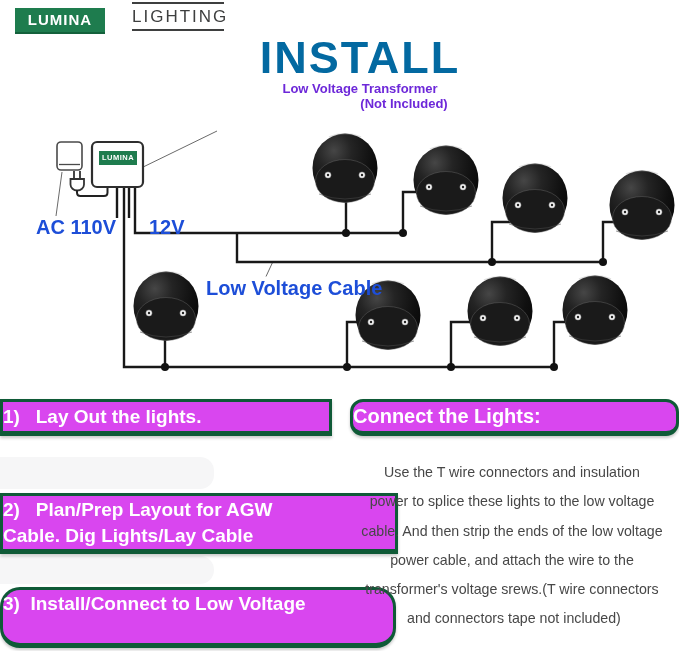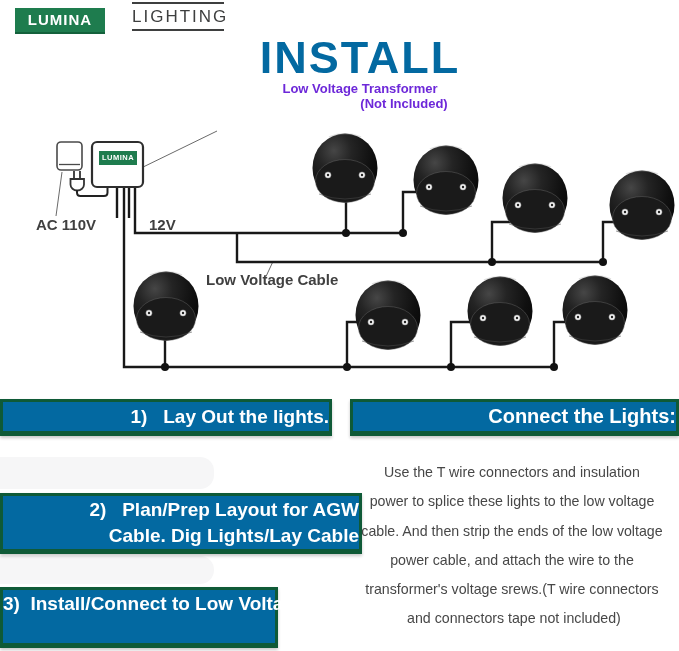--- a/index.html
+++ b/index.html
@@ -20,45 +20,45 @@
     color:#3e3f3f;font-size:17px;letter-spacing:2px;text-align:right;font-weight:400;
   }
   .install-title{
     left:360px;top:20px;transform:translateX(-50%);
     color:#0369a1;font-size:45px;font-weight:700;letter-spacing:2px;white-space:nowrap;margin-top:12px;
   }
   .callout{color:#6d28d9;font-size:13px;font-weight:bold;white-space:nowrap;}
   .callout.l1{left:360px;top:81px;transform:translateX(-50%);}
   .callout.l2{left:360px;top:96px;transform:translateX(-50%);margin-left:44px;}
   
-  .diag-label{color:#404040;font-weight:bold;font-size:15px;white-space:nowrap;}
+  .diag-label{color:#1d4ed8;font-weight:bold;font-size:20px;white-space:nowrap;}
   .ac-label{left:36px;top:216px;}
   .dc-label{left:149px;top:216px;}
-  .cable-label{left:206px;top:271px;}
+  .cable-label{left:206px;top:277px;}
   .box-label{
     left:99px;top:151px;width:38px;height:14px;background:#1e7c4e;
     color:#fff;font-size:7.5px;font-weight:bold;letter-spacing:.5px;
     text-align:center;line-height:14px;
   }
   
   .band{background:#f6f6f7;border-radius:0 14px 14px 0;}
   .band.a{left:0;top:457px;width:214px;height:32px;}
   .band.b{left:0;top:556px;width:214px;height:28px;}
   
   .banner{
-    box-sizing:border-box;background:#0369a1;
+    box-sizing:border-box;background:#d946ef;
     border:3px solid #0f5a37;border-bottom-width:5px;
     box-shadow:0 2px 3px rgba(0,0,0,.22);
-    color:#fff;font-weight:bold;text-align:right;
+    color:#fff;font-weight:bold;text-align:left;
   }
   .banner .bl{white-space:pre;}
   .b1{left:0;top:399px;width:332px;height:37px;font-size:19px;line-height:29px;}
-  .b2{left:0;top:493px;width:362px;height:61px;font-size:19px;line-height:26px;padding-top:1px;}
-  .b3{left:0;top:587px;width:278px;height:61px;font-size:19px;line-height:26px;padding-top:1px;}
-  .bconnect{left:350px;top:399px;width:329px;height:37px;font-size:20px;line-height:29px;}
+  .b2{left:0;top:493px;width:398px;height:61px;font-size:19px;line-height:26px;padding-top:1px;}
+  .b3{left:0;top:587px;width:396px;height:61px;font-size:19px;line-height:26px;padding-top:1px;border-radius:20px;}
+  .bconnect{left:350px;top:399px;width:329px;height:37px;font-size:20px;line-height:29px;border-radius:13px;}
   
   .para{left:348px;top:458px;width:328px;color:#474747;font-size:14.2px;text-align:center;}
   .para .pline{height:29.3px;line-height:29.3px;white-space:pre;}
   svg{position:absolute;left:0;top:0;}
 </style>
 </head>
 <body>
 
 <div class="page">
 

